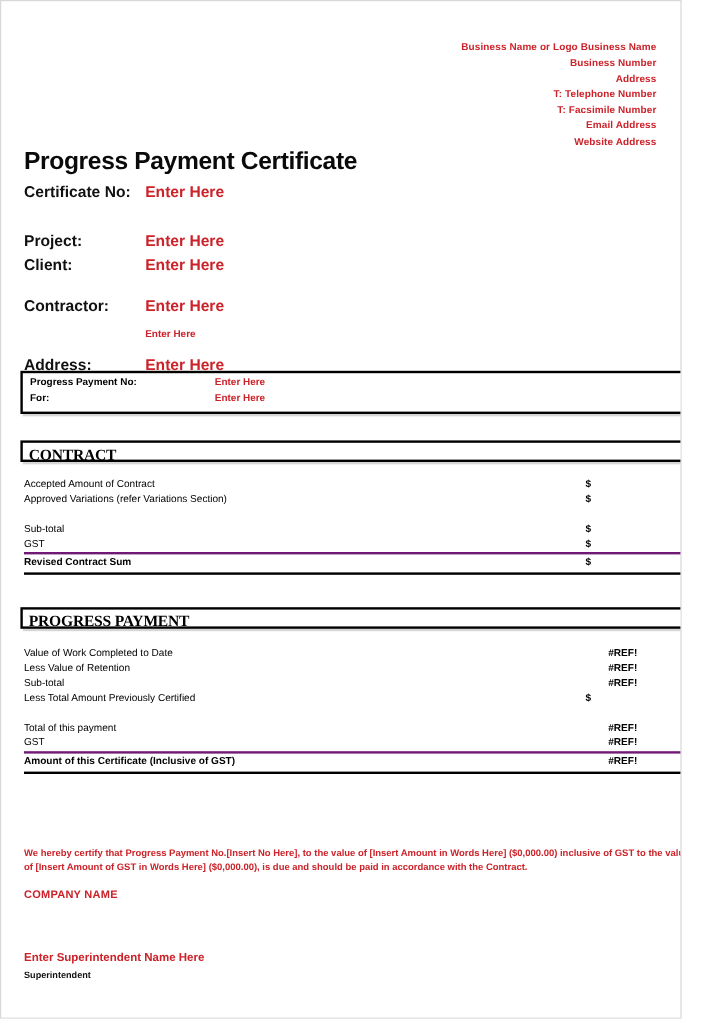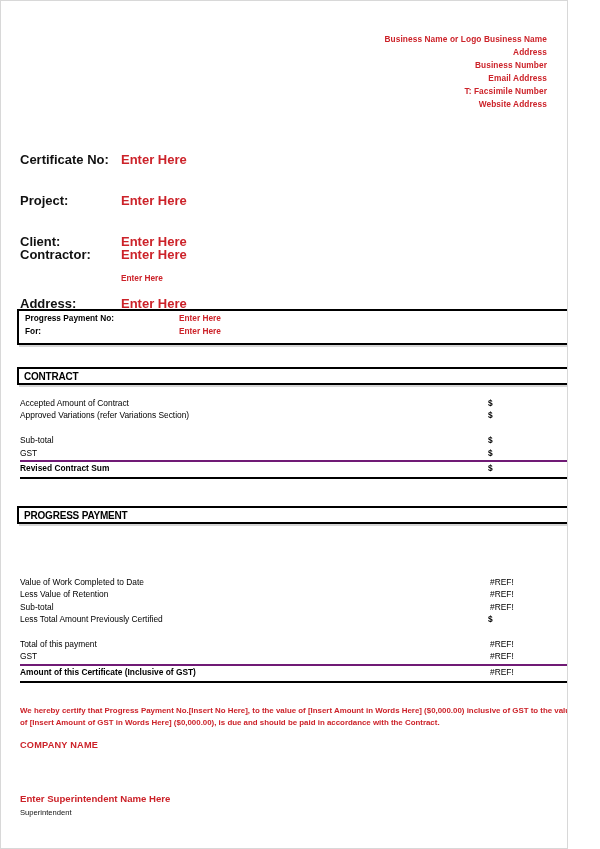--- a/index.html
+++ b/index.html
@@ -103,24 +103,25 @@
     box-shadow: 2px 2px 0 rgba(0,0,0,0.16);
   }
   #box-ppno { top: 308px; height: 36px; }
   #box-contract { top: 366px; height: 18px; }
   #box-progress { top: 505px; height: 18px; }
 
   .section-title {
     position: absolute;
     left: 5px;
     top: 2px;
-    font-size: 10px;
+    font-size: 13px;
     font-weight: bold;
     letter-spacing: -0.2px;
     color: #000;
+    font-family: Liberation Serif, serif;
   }
 
   .ppno-row {
     position: absolute;
     left: 6px;
     font-size: 8.3px;
     font-weight: bold;
     white-space: nowrap;
   }
   .ppno-row .val {
@@ -160,22 +161,22 @@
     width: 28px;
     top: 0;
     text-align: right;
     font-weight: bold;
   }
   .row .ref {
     position: absolute;
     left: 470px;
     width: 58px;
     top: 0;
-    text-align: left;
-    font-weight: normal;
+    text-align: center;
+    font-weight: bold;
   }
   .row.total {
     font-weight: bold;
     border-top: 2px solid #701a75;
     border-bottom: 2.5px solid #000000;
     height: 13.6px;
     padding-top: 1px;
     margin-top: 0.5px;
   }
   .row.total .label { top: 1px; }
@@ -210,50 +211,52 @@
     top: 792px;
     font-size: 9.6px;
     font-weight: bold;
     color: #CC2229;
   }
   .super-label {
     position: absolute;
     left: 19px;
     top: 807px;
     font-size: 7.6px;
-    font-weight: normal;
+    font-weight: bold;
     color: #111;
   }
 </style>
 </head>
 <body>
 
 <div class="page">
 
   <div class="letterhead">
     <div>Business Name or Logo Business Name</div>
+    <div>Business Number</div>
     <div>Address</div>
-    <div>Business Number</div>
+    <div>T: Telephone Number</div>
+    <div>T: Facsimile Number</div>
     <div>Email Address</div>
-    <div>T: Facsimile Number</div>
     <div>Website Address</div>
   </div>
 
+  <div class="doc-title">Progress Payment Certificate</div>
 
   <div class="field" style="top:151px;">
     <span>Certificate No:</span>
     <span class="val">Enter Here</span>
   </div>
 
   <div class="field" style="top:192px;">
     <span>Project:</span>
     <span class="val">Enter Here</span>
   </div>
 
-  <div class="field" style="top:233px;">
+  <div class="field" style="top:212px;">
     <span>Client:</span>
     <span class="val">Enter Here</span>
   </div>
 
   <div class="field" style="top:246px;">
     <span>Contractor:</span>
     <span class="val">Enter Here</span>
   </div>
   <div class="field" style="top:259px;margin-top:36px;">
     <span>Address:</span>
@@ -303,21 +306,21 @@
       <span class="label">Revised Contract Sum</span>
       <span class="cur">$</span>
       <span class="dash">-</span>
     </div>
   </div>
 
   <div class="box" id="box-progress">
     <span class="section-title">PROGRESS PAYMENT</span>
   </div>
 
-  <div class="tbl" style="top:538px;margin-top:38px;">
+  <div class="tbl" style="top:538px;">
     <div class="row">
       <span class="label">Value of Work Completed to Date</span>
       <span class="ref">#REF!</span>
     </div>
     <div class="row">
       <span class="label">Less Value of Retention</span>
       <span class="ref">#REF!</span>
     </div>
     <div class="row">
       <span class="label">Sub-total</span>

